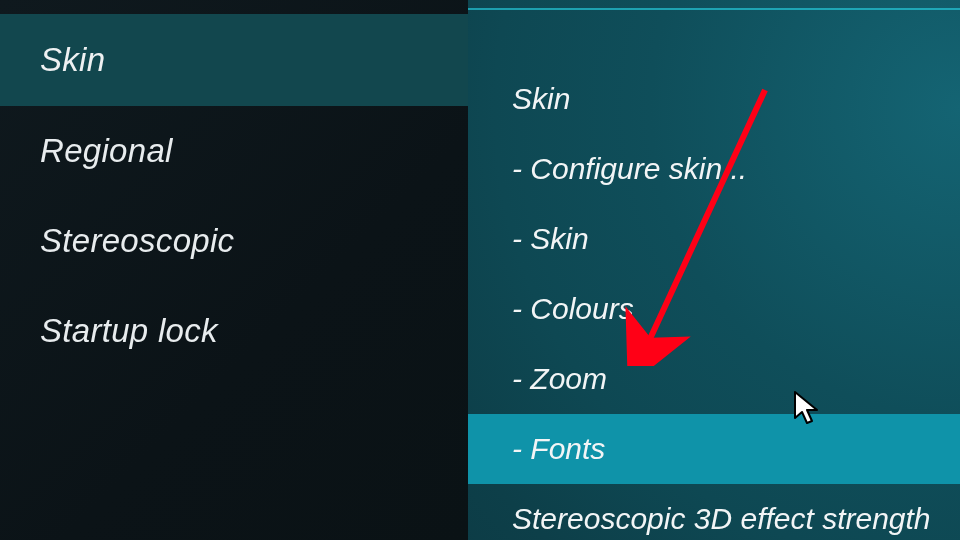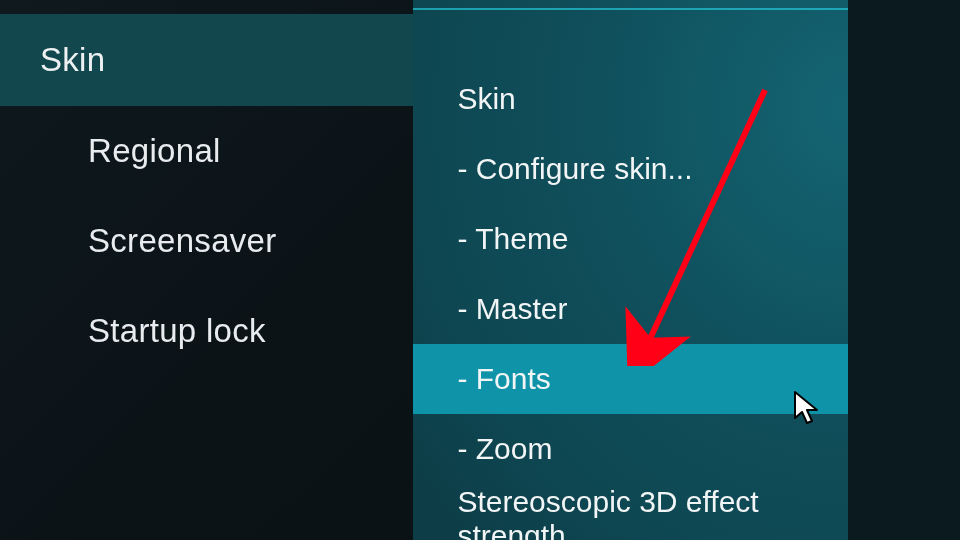--- a/index.html
+++ b/index.html
@@ -5,23 +5,24 @@
   * { margin: 0; padding: 0; box-sizing: border-box; }
   html, body { width: 960px; height: 540px; overflow: hidden; }
   body {
     font-family: "Segoe UI", "Helvetica Neue", Arial, sans-serif;
     font-weight: 300;
     background: #0b1a1f;
   }
 
   .frame {
     position: relative;
-    width: 848px;
+    width: 960px;
     height: 540px;
     display: flex;
+    font-style: italic;
   }
 
   
   .sidebar {
     width: 468px;
     height: 100%;
     background: linear-gradient(135deg, #0f191e 0%, #0b1317 60%, #0a1215 100%);
     display: flex;
     flex-direction: column;
     padding-top: 14px;
@@ -35,21 +36,20 @@
     color: #eef1f2;
     letter-spacing: 0.3px;
     cursor: pointer;
   }
   .sidebar-item.selected {
     background: #12474e;
     height: 92px;
   }
   .sidebar-item:not(.selected) {
     color: #e8ecee;
-    margin-left: 48px;
   }
 
   
   .content {
     width: 492px;
     height: 100%;
     position: relative;
     background:
       radial-gradient(ellipse 210% 190% at 100% 20%,
         #146473 0%,
@@ -112,47 +112,47 @@
 <div class="frame">
 
   <nav class="sidebar">
     <div class="sidebar-item selected">
       <span>Skin</span>
     </div>
     <div class="sidebar-item">
       <span>Regional</span>
     </div>
     <div class="sidebar-item">
-      <span>Screensaver</span>
+      <span>Stereoscopic</span>
     </div>
     <div class="sidebar-item">
       <span>Startup lock</span>
     </div>
   </nav>
 
   <section class="content">
     <div class="top-line"></div>
     <div class="list">
       <div class="list-item">
         <span>Skin</span>
       </div>
       <div class="list-item">
         <span>- Configure skin...</span>
       </div>
       <div class="list-item">
-        <span>- Theme</span>
+        <span>- Skin</span>
       </div>
       <div class="list-item">
-        <span>- Master</span>
+        <span>- Colours</span>
+      </div>
+      <div class="list-item">
+        <span>- Zoom</span>
       </div>
       <div class="list-item selected">
         <span>- Fonts</span>
-      </div>
-      <div class="list-item">
-        <span>- Zoom</span>
       </div>
       <div class="list-item">
         <span>Stereoscopic 3D effect strength</span>
       </div>
     </div>
   </section>
 
   <svg class="arrow" viewBox="0 0 160 280">
     <defs>
       <marker id="ah" markerWidth="14" markerHeight="14" refX="6" refY="6" orient="auto">

